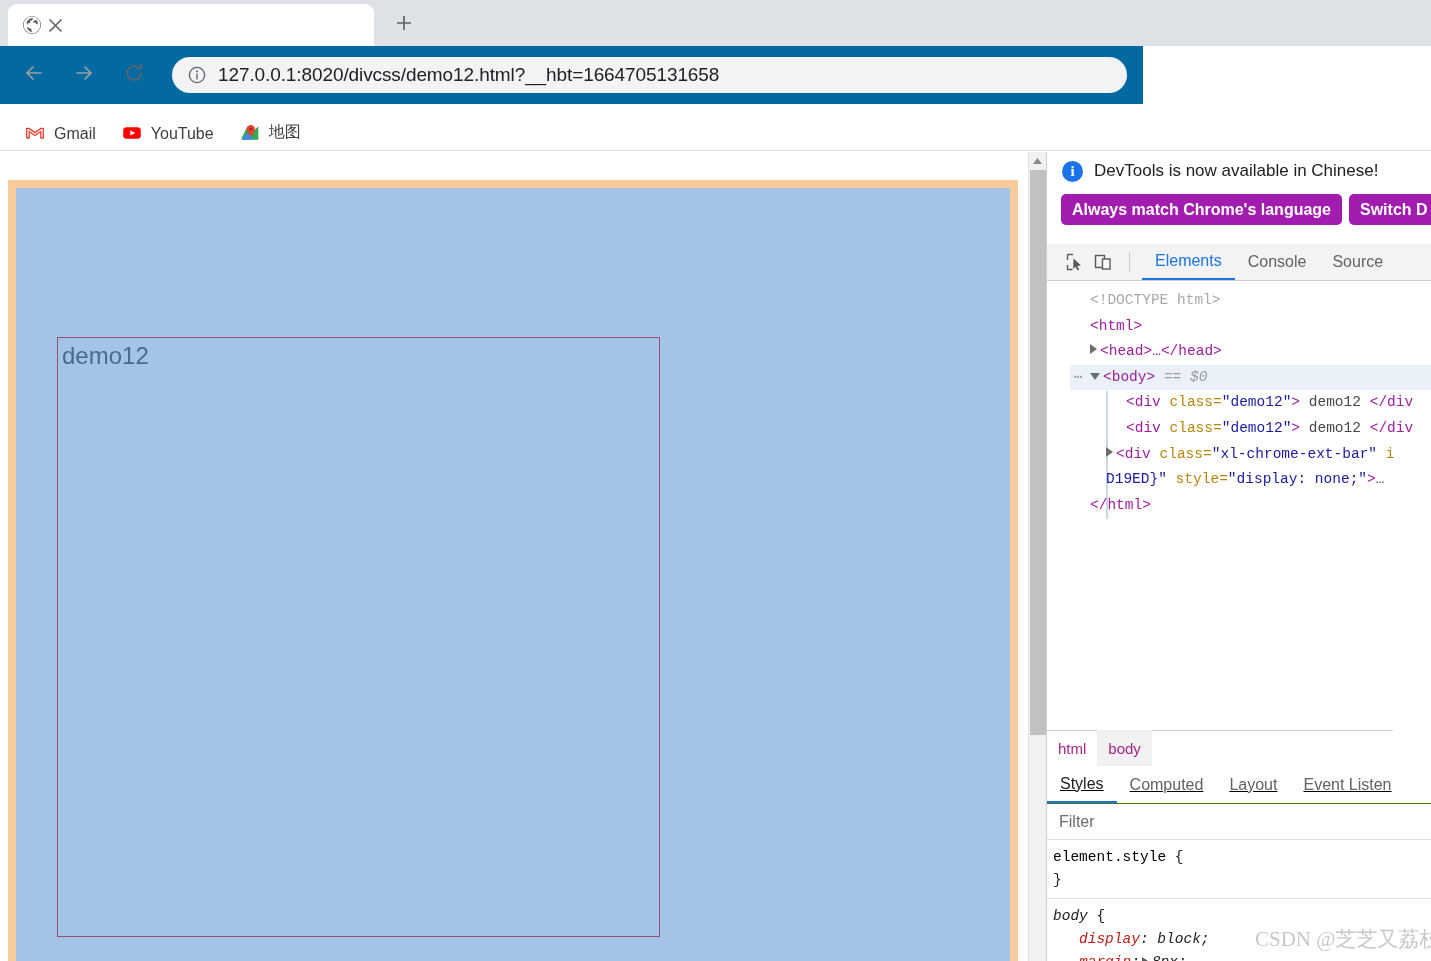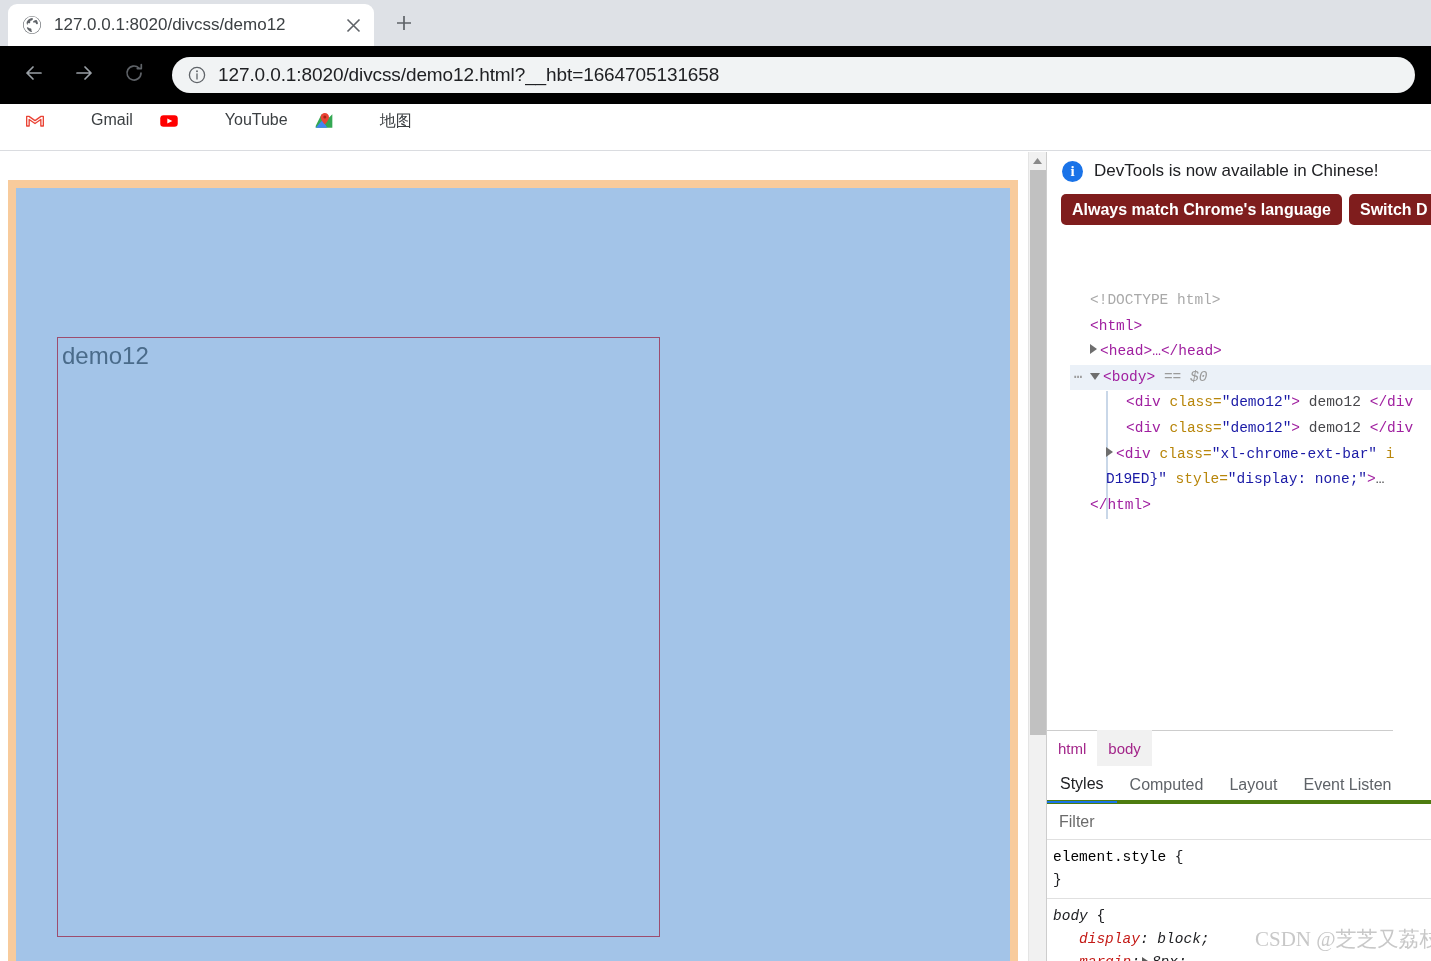--- a/index.html
+++ b/index.html
@@ -44,22 +44,22 @@
     border-radius: 50%;
     color: #5f6368;
   }
   .newtab {
     position: absolute; left: 384px; top: 8px; width: 40px; height: 34px;
     display: flex; align-items: center; justify-content: center;
     color: #5f6368;
   }
 
   .toolbar {
-    position: absolute; left: 0; top: 46px; width: 1431px; height: 58px;
-    background: #000000;
+    position: absolute; left: 0; top: 46px; width: 1143px; height: 58px;
+    background: #0369a1;
     display: flex; align-items: center;
   }
   .nav-btn {
     width: 36px; height: 36px; flex: none;
     display: flex; align-items: center; justify-content: center;
     color: #5f6368; border-radius: 50%;
   }
   .nav-btn.back { margin-left: 16px; }
   .nav-btn.forward { margin-left: 14px; }
   .nav-btn.reload { margin-left: 14px; }
@@ -75,22 +75,22 @@
     letter-spacing: -0.1px;
   }
 
   .bookmarks {
     position: absolute; left: 0; top: 104px; width: 1431px; height: 47px;
     background: #ffffff;
     display: flex; align-items: center;
     border-bottom: 1px solid #dadce0;
   }
   .bm {
-    display: flex; align-items: flex-start; height: 32px;
-    padding: 0 9px; margin-left: 8px; border-radius: 4px; gap: 37px;
+    display: flex; align-items: flex-end; height: 32px;
+    padding: 0 9px; margin-left: 8px; border-radius: 4px;
   }
   .bm:first-child { margin-left: 16px; }
   .bm-ico { width: 20px; height: 20px; margin-right: 9px; flex: none; display:block; }
   .bm-label { font-size: 16px; color: #3c4043; white-space: nowrap; }
 
   
   #viewport {
     position: absolute; left: 0; top: 152px; width: 1046px; height: 809px;
     background: #ffffff;
     overflow: hidden;
@@ -155,21 +155,21 @@
     font-family: "Liberation Serif", serif;
     flex: none;
   }
   .dt-banner-text {
     margin-left: 11px; font-size: 17px; color: #202124; white-space: nowrap;
   }
   .dt-banner-btns {
     display: flex; align-items: center; padding-left: 14px; margin-top: 4px;
   }
   .dt-btn {
-    background: #7f1d1d; color: #ffffff;
+    background: #a21caf; color: #ffffff;
     font-size: 16px; font-weight: bold;
     border: none; border-radius: 5px;
     height: 31px; padding: 0 11px;
     white-space: nowrap;
     display: flex; align-items: center;
   }
   .dt-btn + .dt-btn { margin-left: 7px; }
 
   .dt-tabbar {
     position: absolute; left: 0; top: 92px; width: 385px; height: 37px;
@@ -237,22 +237,22 @@
     position: absolute; left: 0; top: 578px; width: 346px; height: 36px;
     background: #ffffff; border-top: 1px solid #cdcdcd;
     display: flex; align-items: flex-end;
     font-size: 15px;
   }
   .crumb { padding: 0 11px; height: 36px; display: flex; align-items: center; color: #a3268a; }
   .crumb.active { background: #f1f1f1; }
 
   .dt-subtabs {
     position: absolute; left: 0; top: 614px; width: 385px; height: 38px;
-    background: #ffffff; border-bottom: 4px solid #4d7c0f;
-    display: flex; align-items: flex-start;
+    background: #ffffff; border-bottom: 1px solid #4d7c0f;
+    display: flex; align-items: flex-end; text-decoration: underline;
   }
   .sub-tab {
     height: 37px; padding: 0 13px; font-size: 16px; color: #5f6368;
     display: flex; align-items: center; white-space: nowrap;
   }
   .sub-tab.active { color: #202124; border-bottom: 2px solid #1a73e8; }
 
   .dt-filter {
     position: absolute; left: 0; top: 652px; width: 385px; height: 36px;
     background: #ffffff; border-bottom: 1px solid #e0e0e0;
@@ -296,21 +296,20 @@
 <div id="browser">
 
   <div class="tabstrip">
     <div class="tab">
       <span class="tab-favicon">
         <svg width="20" height="20" viewBox="0 0 20 20">
           <circle cx="10" cy="10" r="9" fill="#5f6368"></circle>
           <path d="M10 1.6a8.4 8.4 0 0 0 0 16.8 8.4 8.4 0 0 0 0-16.8zm0 1.3c.9 0 1.2 1 .6 1.8-.5.7-1.6.6-2.2 1.2-.5.6.1 1.5-.4 2-.6.5-1.7 0-2.2.6-.4.5 0 1.3-.3 1.6-.7-.9-1-2-.8-3.2A7.1 7.1 0 0 1 10 2.9zm4.9 2.6c.6.9 1 2 1 3.1 0 .7-.6.9-1.2.7-.8-.3-.7-1.5-1.5-1.8-.7-.3-1.6.4-2.1-.2-.4-.6.3-1.3.9-1.6.6-.3 1.4-.6 2-.6.3 0 .6.1.9.4zM5.2 12.2c.7-.2 1.2.5 1.8.8.7.4 1.7.2 2.2.8.4.6.1 1.5.4 2.2.2.4.6.7.5 1.1-2.4-.3-4.4-2-5.2-4.2-.1-.3 0-.6.3-.7z" fill="#ffffff"></path>
         </svg>
       </span>
-      <span class="tab-title">127.0.0.1:8020/divcss/demo12</span>
       <span class="tab-close">
         <svg width="15" height="15" viewBox="0 0 15 15">
           <path d="M1.5 1.5 L13.5 13.5 M13.5 1.5 L1.5 13.5" stroke="#5f6368" stroke-width="1.6" fill="none"></path>
         </svg>
       </span>
     </div>
     <div class="newtab">
       <span>
         <svg width="20" height="20" viewBox="0 0 20 20">
           <path d="M10 3 L10 17 M3 10 L17 10" stroke="#5f6368" stroke-width="1.7" fill="none"></path>
@@ -406,20 +405,38 @@
       <div class="dt-banner-row">
         <span class="dt-info-ico">i</span>
         <span class="dt-banner-text">DevTools is now available in Chinese!</span>
       </div>
       <div class="dt-banner-btns">
         <button class="dt-btn">Always match Chrome's language</button>
         <button class="dt-btn">Switch D</button>
       </div>
     </div>
 
+    <div class="dt-tabbar">
+      <div class="dt-tool-ico first">
+        <svg width="20" height="20" viewBox="0 0 20 20">
+          <path d="M2.5 2.5 H8 M2.5 2.5 V8 M2.5 13 V17.5 H7.5" stroke="#5a5a5a" stroke-width="1.4" fill="none"></path>
+          <path d="M8.5 6.5 L16 13.5 L12.3 13.9 L14.2 17.6 L12.4 18.4 L10.6 14.7 L8.2 17 Z" fill="#5a5a5a"></path>
+        </svg>
+      </div>
+      <div class="dt-tool-ico">
+        <svg width="20" height="20" viewBox="0 0 20 20">
+          <rect x="2.5" y="3.5" width="9" height="12" stroke="#5a5a5a" stroke-width="1.4" fill="none"></rect>
+          <rect x="9.5" y="7" width="7.5" height="10" stroke="#5a5a5a" stroke-width="1.4" fill="#fff"></rect>
+        </svg>
+      </div>
+      <div class="dt-sep"></div>
+      <div class="dt-tab active">Elements</div>
+      <div class="dt-tab">Console</div>
+      <div class="dt-tab">Source</div>
+    </div>
 
     <div class="dt-dom">
       <div class="dom-guide" style="top:110px;height:128px;"></div>
 
       <div class="dom-line">
         <span class="ind1 tk-doctype">&lt;!DOCTYPE html&gt;</span>
       </div>
 
       <div class="dom-line">
         <span class="ind1 tk-tag">&lt;html&gt;</span>

